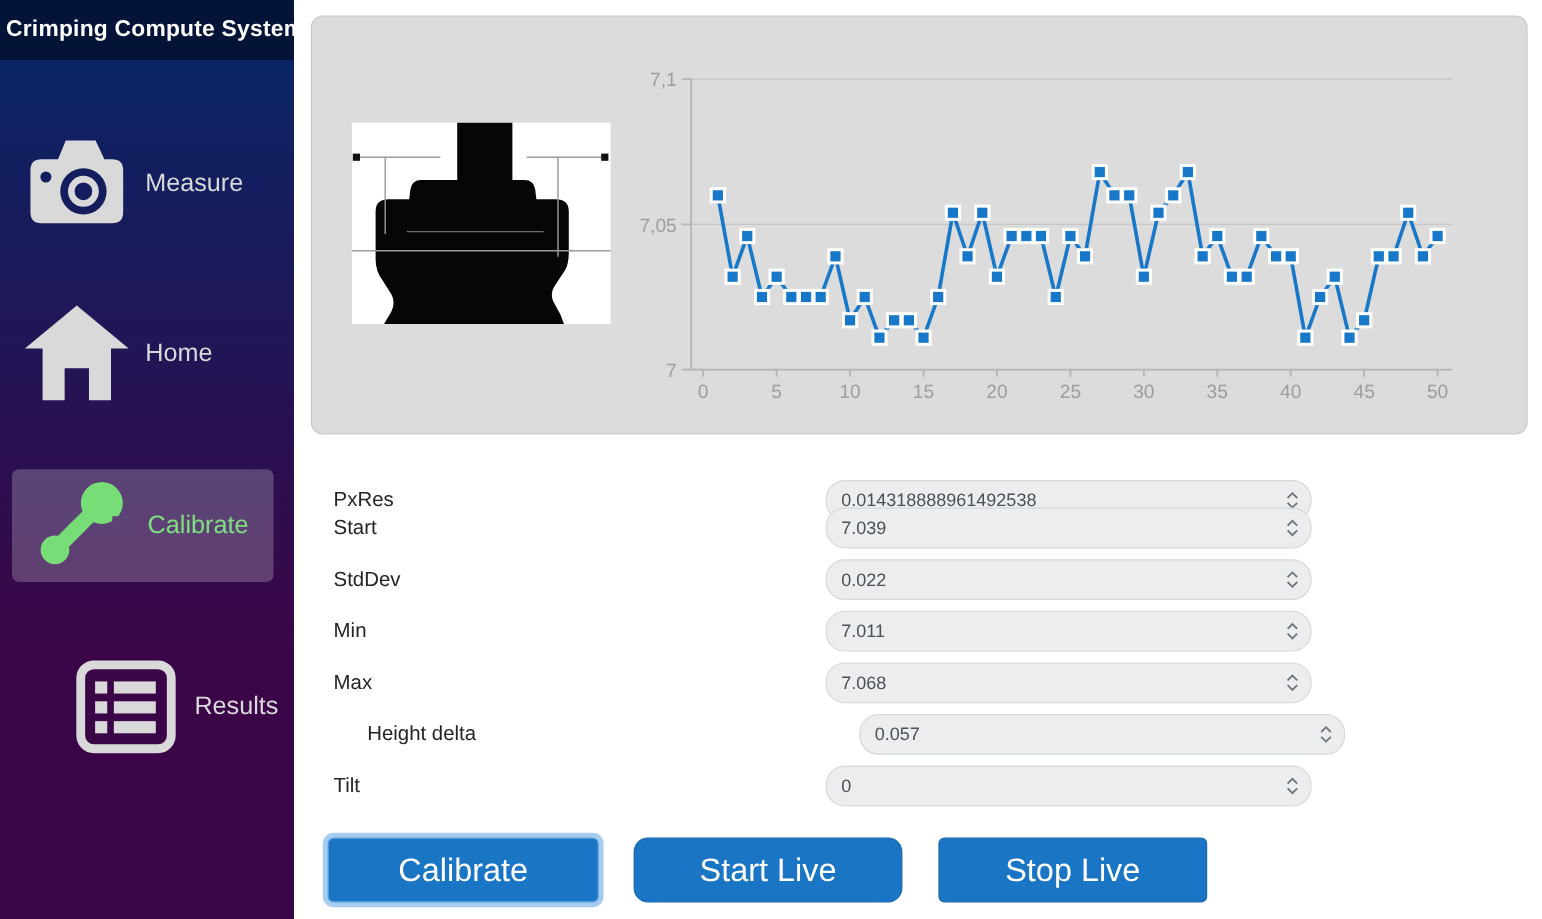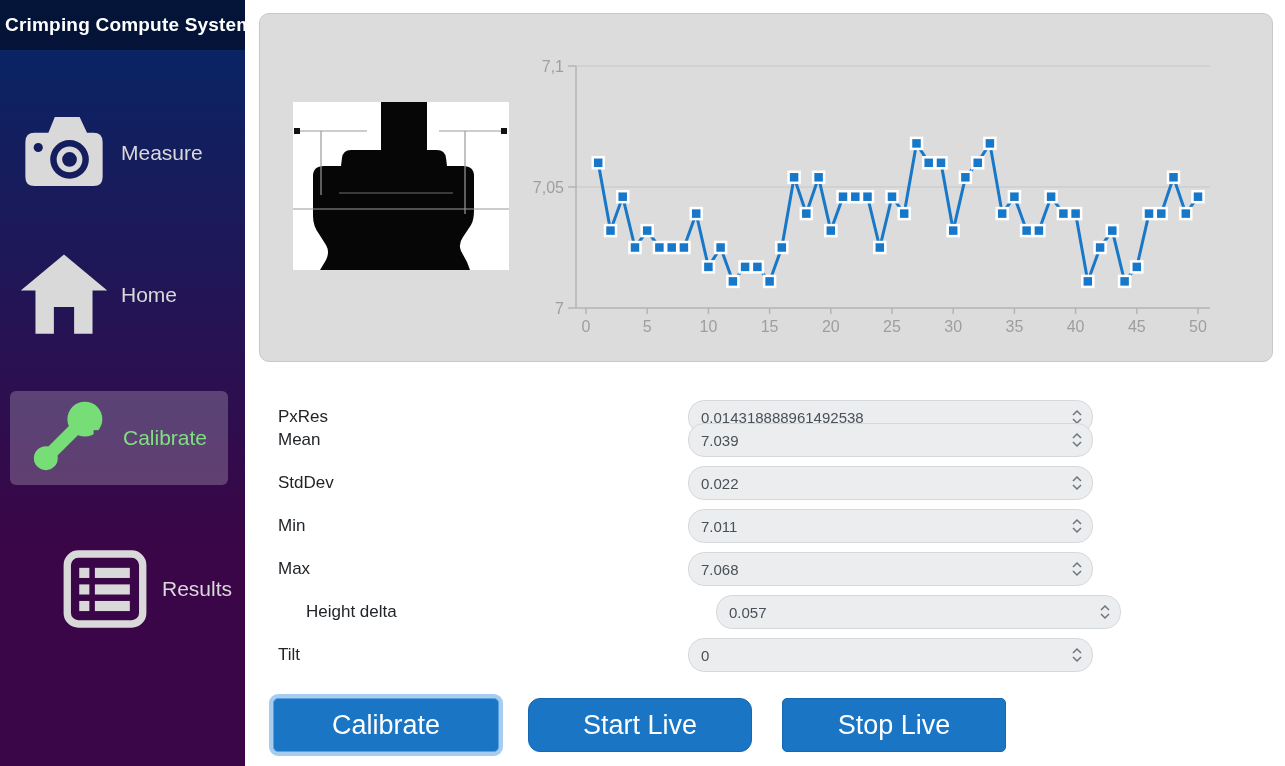--- a/index.html
+++ b/index.html
@@ -220,21 +220,21 @@
 
   <div id="form-root">
       <div class="form-row" style="top: 376px; margin-top: 24px;">
         <span class="field-label">PxRes</span>
         <div class="input-wrap"><input type="text" value="0.014318888961492538" style=""><span class="spinner"><svg width="12" height="16" viewBox="0 0 12 16" fill="none" stroke="#6c757d" stroke-width="1.5">
               <path d="M2 6 L6 2 L10 6"></path>
               <path d="M2 10 L6 14 L10 10"></path>
             </svg></span></div>
       </div>
       <div class="form-row" style="top: 423px;">
-        <span class="field-label">Mean</span>
+        <span class="field-label">Start</span>
         <div class="input-wrap"><input type="text" value="7.039" style=""><span class="spinner"><svg width="12" height="16" viewBox="0 0 12 16" fill="none" stroke="#6c757d" stroke-width="1.5">
               <path d="M2 6 L6 2 L10 6"></path>
               <path d="M2 10 L6 14 L10 10"></path>
             </svg></span></div>
       </div>
       <div class="form-row" style="top: 466px;">
         <span class="field-label">StdDev</span>
         <div class="input-wrap"><input type="text" value="0.022" style=""><span class="spinner"><svg width="12" height="16" viewBox="0 0 12 16" fill="none" stroke="#6c757d" stroke-width="1.5">
               <path d="M2 6 L6 2 L10 6"></path>
               <path d="M2 10 L6 14 L10 10"></path>

